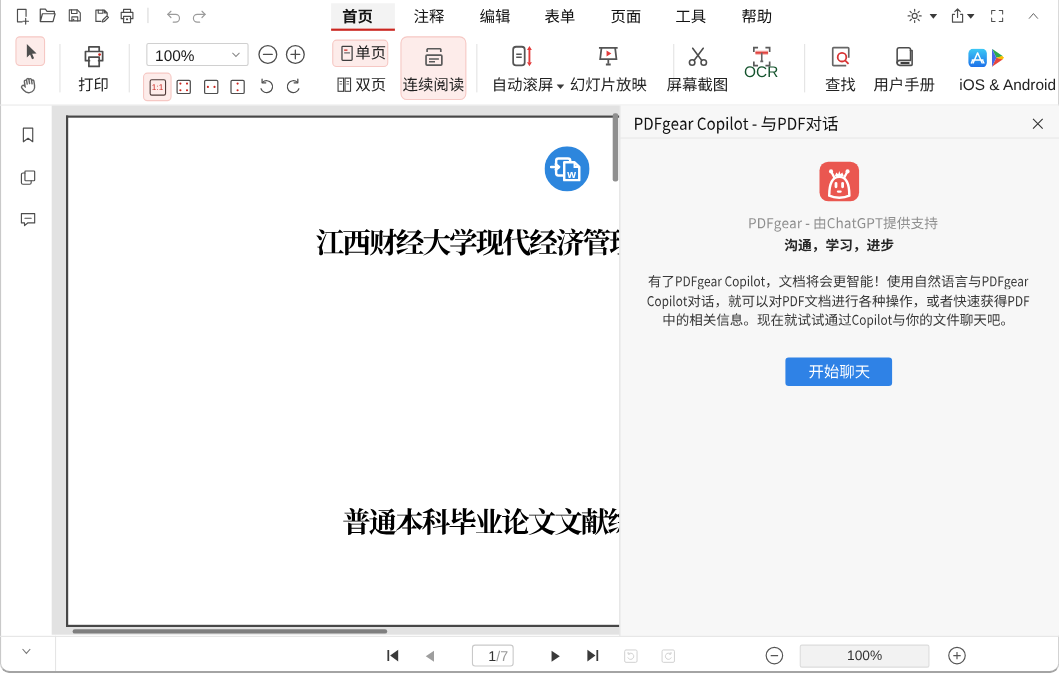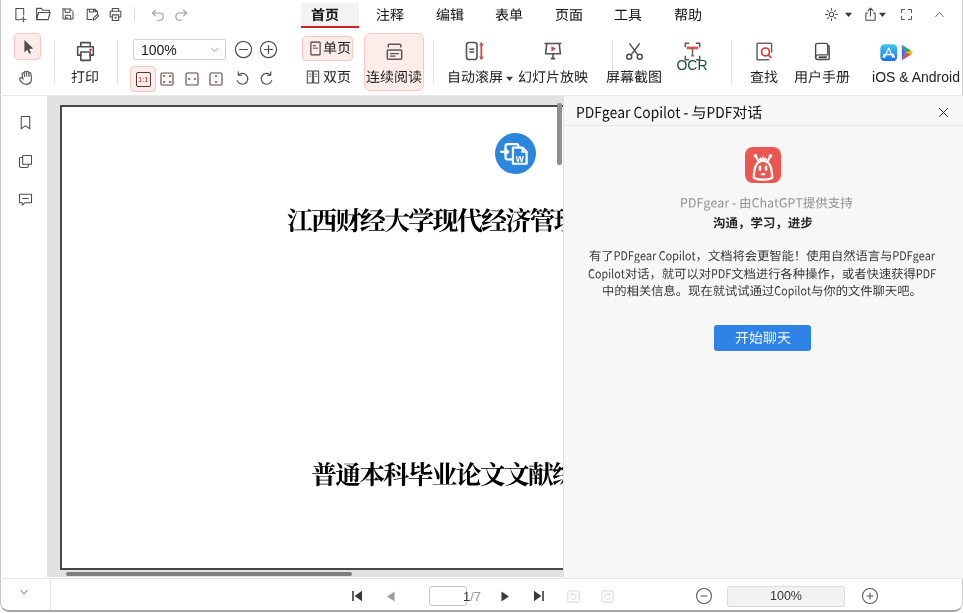--- a/index.html
+++ b/index.html
@@ -314,21 +314,21 @@
   </svg>
 <div class="abs" style="left:50px;top:578px;width:1px;height:32px;background:#e5e5e5"></div>
 <svg style="position:absolute;left:349.0px;top:588.0px" width="16" height="16" viewBox="0 0 24 24" fill="none">
     <path d="M6 4.5v15" stroke="#3a3a3a" stroke-width="2.4"></path>
     <path d="M19.5 4L8.5 12l11 8z" fill="#3a3a3a"></path>
   </svg>
 <svg style="position:absolute;left:382.5px;top:588.5px" width="15" height="15" viewBox="0 0 24 24" fill="none">
     <path d="M18.5 4l-12 8 12 8z" fill="#9e9e9e"></path>
   </svg>
 <div class="abs" style="left:429px;top:586px;width:38px;height:20px;border:1px solid #c9c9c9;border-radius:3px;background:#fff"></div>
-<div style="position:absolute;font-family:'Liberation Sans',sans-serif;font-size:13px;color:#333;white-space:nowrap;line-height:17px;left:472px;top:588.0px;transform:translateX(-50%);">1<span style="color:#9a9a9a">/7</span></div>
+<div style="position:absolute;font-family:'Liberation Sans',sans-serif;font-size:13px;color:#333;white-space:nowrap;line-height:17px;left:453px;top:588.0px;transform:translateX(-50%);">1<span style="color:#9a9a9a">/7</span></div>
 <svg style="position:absolute;left:497.5px;top:588.5px" width="15" height="15" viewBox="0 0 24 24" fill="none">
     <path d="M5.5 4l12 8-12 8z" fill="#3a3a3a"></path>
   </svg>
 <svg style="position:absolute;left:531.0px;top:588.0px" width="16" height="16" viewBox="0 0 24 24" fill="none">
     <path d="M4.5 4l11 8-11 8z" fill="#3a3a3a"></path>
     <path d="M18 4.5v15" stroke="#3a3a3a" stroke-width="2.4"></path>
   </svg>
 <svg style="position:absolute;left:565.5px;top:588.5px" width="15" height="15" viewBox="0 0 24 24" fill="none">
     <rect x="3" y="3" width="18" height="18" rx="2" stroke="#cfcfcf" stroke-width="1.4" fill="none"></rect>
     <path d="M8.5 9a4.5 4.5 0 1 1-1 4.8" stroke="#cfcfcf" stroke-width="1.4" fill="none"></path>

